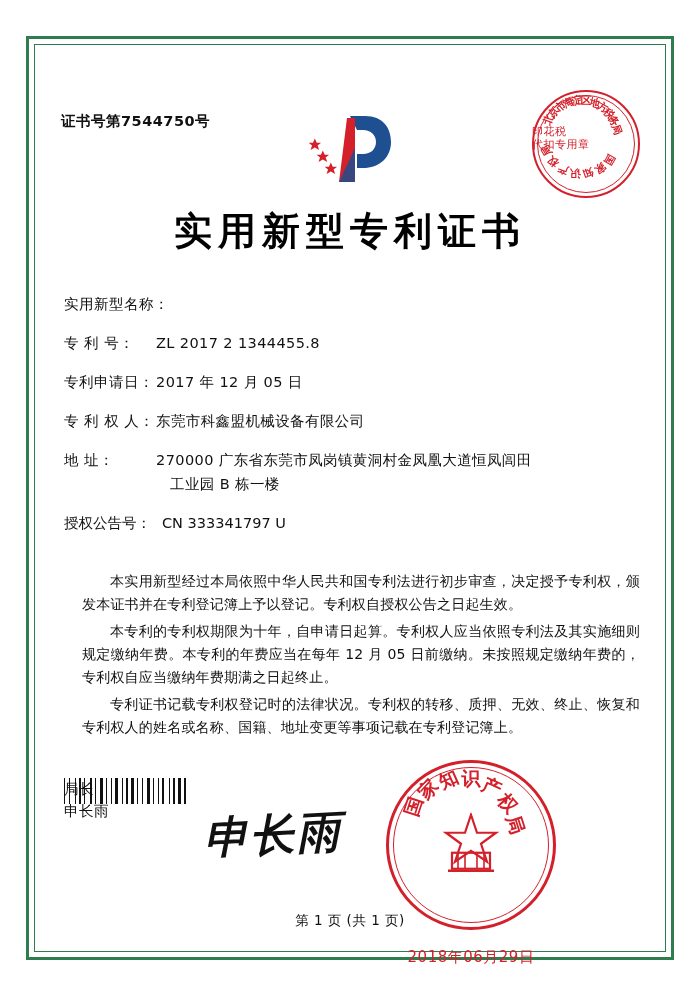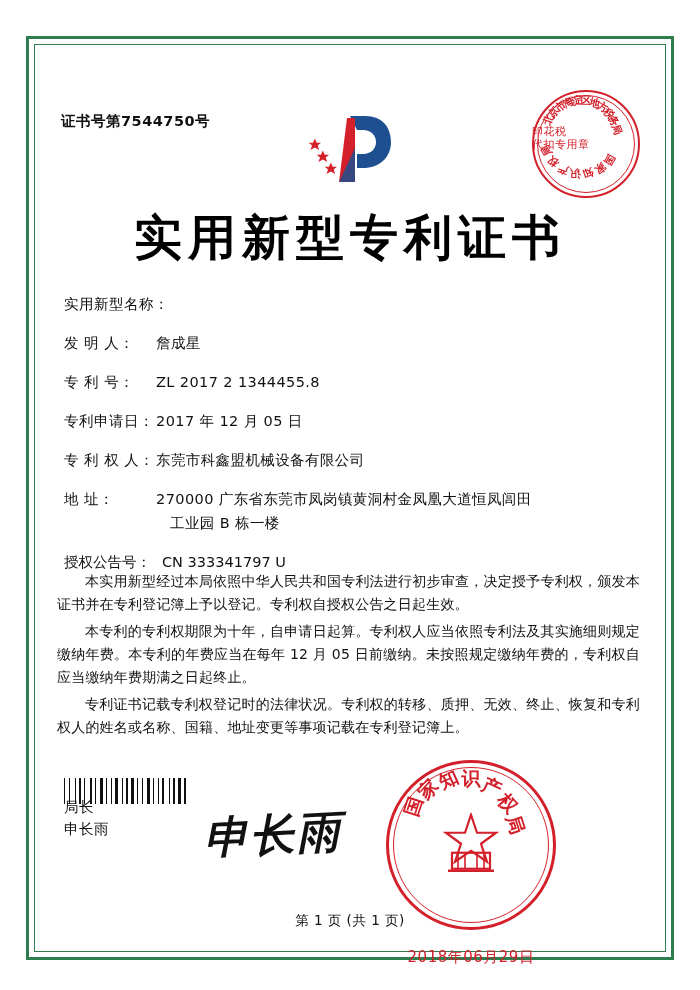--- a/index.html
+++ b/index.html
@@ -123,21 +123,21 @@
     transform-origin: 0 0;
     white-space: nowrap;
   }
 
   
   .title {
     position: absolute;
     left: 0; right: 0;
     top: 146px;
     text-align: center;
-    font-size: 48px;
+    font-size: 38px;
     font-weight: bold;
     letter-spacing: 6px;
     color: #000;
     font-family: "DejaVu Sans", "Liberation Sans", sans-serif;
   }
 
   
   .fields {
     position: absolute;
     left: 8px;
@@ -174,21 +174,21 @@
   .row-split .half {
     display: flex;
   }
   .row-split .half.first { width: 300px; flex: 0 0 300px; }
   .row-split .lbl { width: 92px; flex: 0 0 92px; white-space: nowrap; }
   .row-split .lbl.wide { width: 98px; flex: 0 0 98px; }
 
   
   .body-text {
     position: absolute;
-    left: 1px;
+    left: 26px;
     right: 4px;
     top: 510px;
     font-size: 14px;
     line-height: 23px;
     text-align: justify;
     color: #111;
     letter-spacing: 0.2px;
   }
   .body-text p {
     margin: 0 0 4px 0;
@@ -208,21 +208,21 @@
     top: 0;
     width: 1px;
     height: 26px;
     background: #111;
   }
 
   
   .sig-label {
     position: absolute;
     left: 8px;
-    top: 736px;
+    top: 718px;
     font-size: 14.5px;
     line-height: 22px;
     letter-spacing: 0.5px;
     color: #111;
   }
   .sig-script {
     position: absolute;
     left: 148px;
     top: 746px;
     font-family: "DejaVu Serif", "Liberation Serif", serif;
@@ -353,24 +353,20 @@
       </div>
     </div>
 
     <div class="title">实用新型专利证书</div>
 
     <div class="fields">
       <div class="row">
         <div class="lbl">实用新型名称：</div>
       </div>
       <div class="row">
-        <div class="lbl">发 明 人：</div>
-        <div class="val">詹成星</div>
-      </div>
-      <div class="row">
         <div class="lbl">专 利 号：</div>
         <div class="val">ZL 2017 2 1344455.8</div>
       </div>
       <div class="row">
         <div class="lbl">专利申请日：</div>
         <div class="val">2017 年 12 月 05 日</div>
       </div>
       <div class="row">
         <div class="lbl">专 利 权 人：</div>
         <div class="val">东莞市科鑫盟机械设备有限公司</div>

